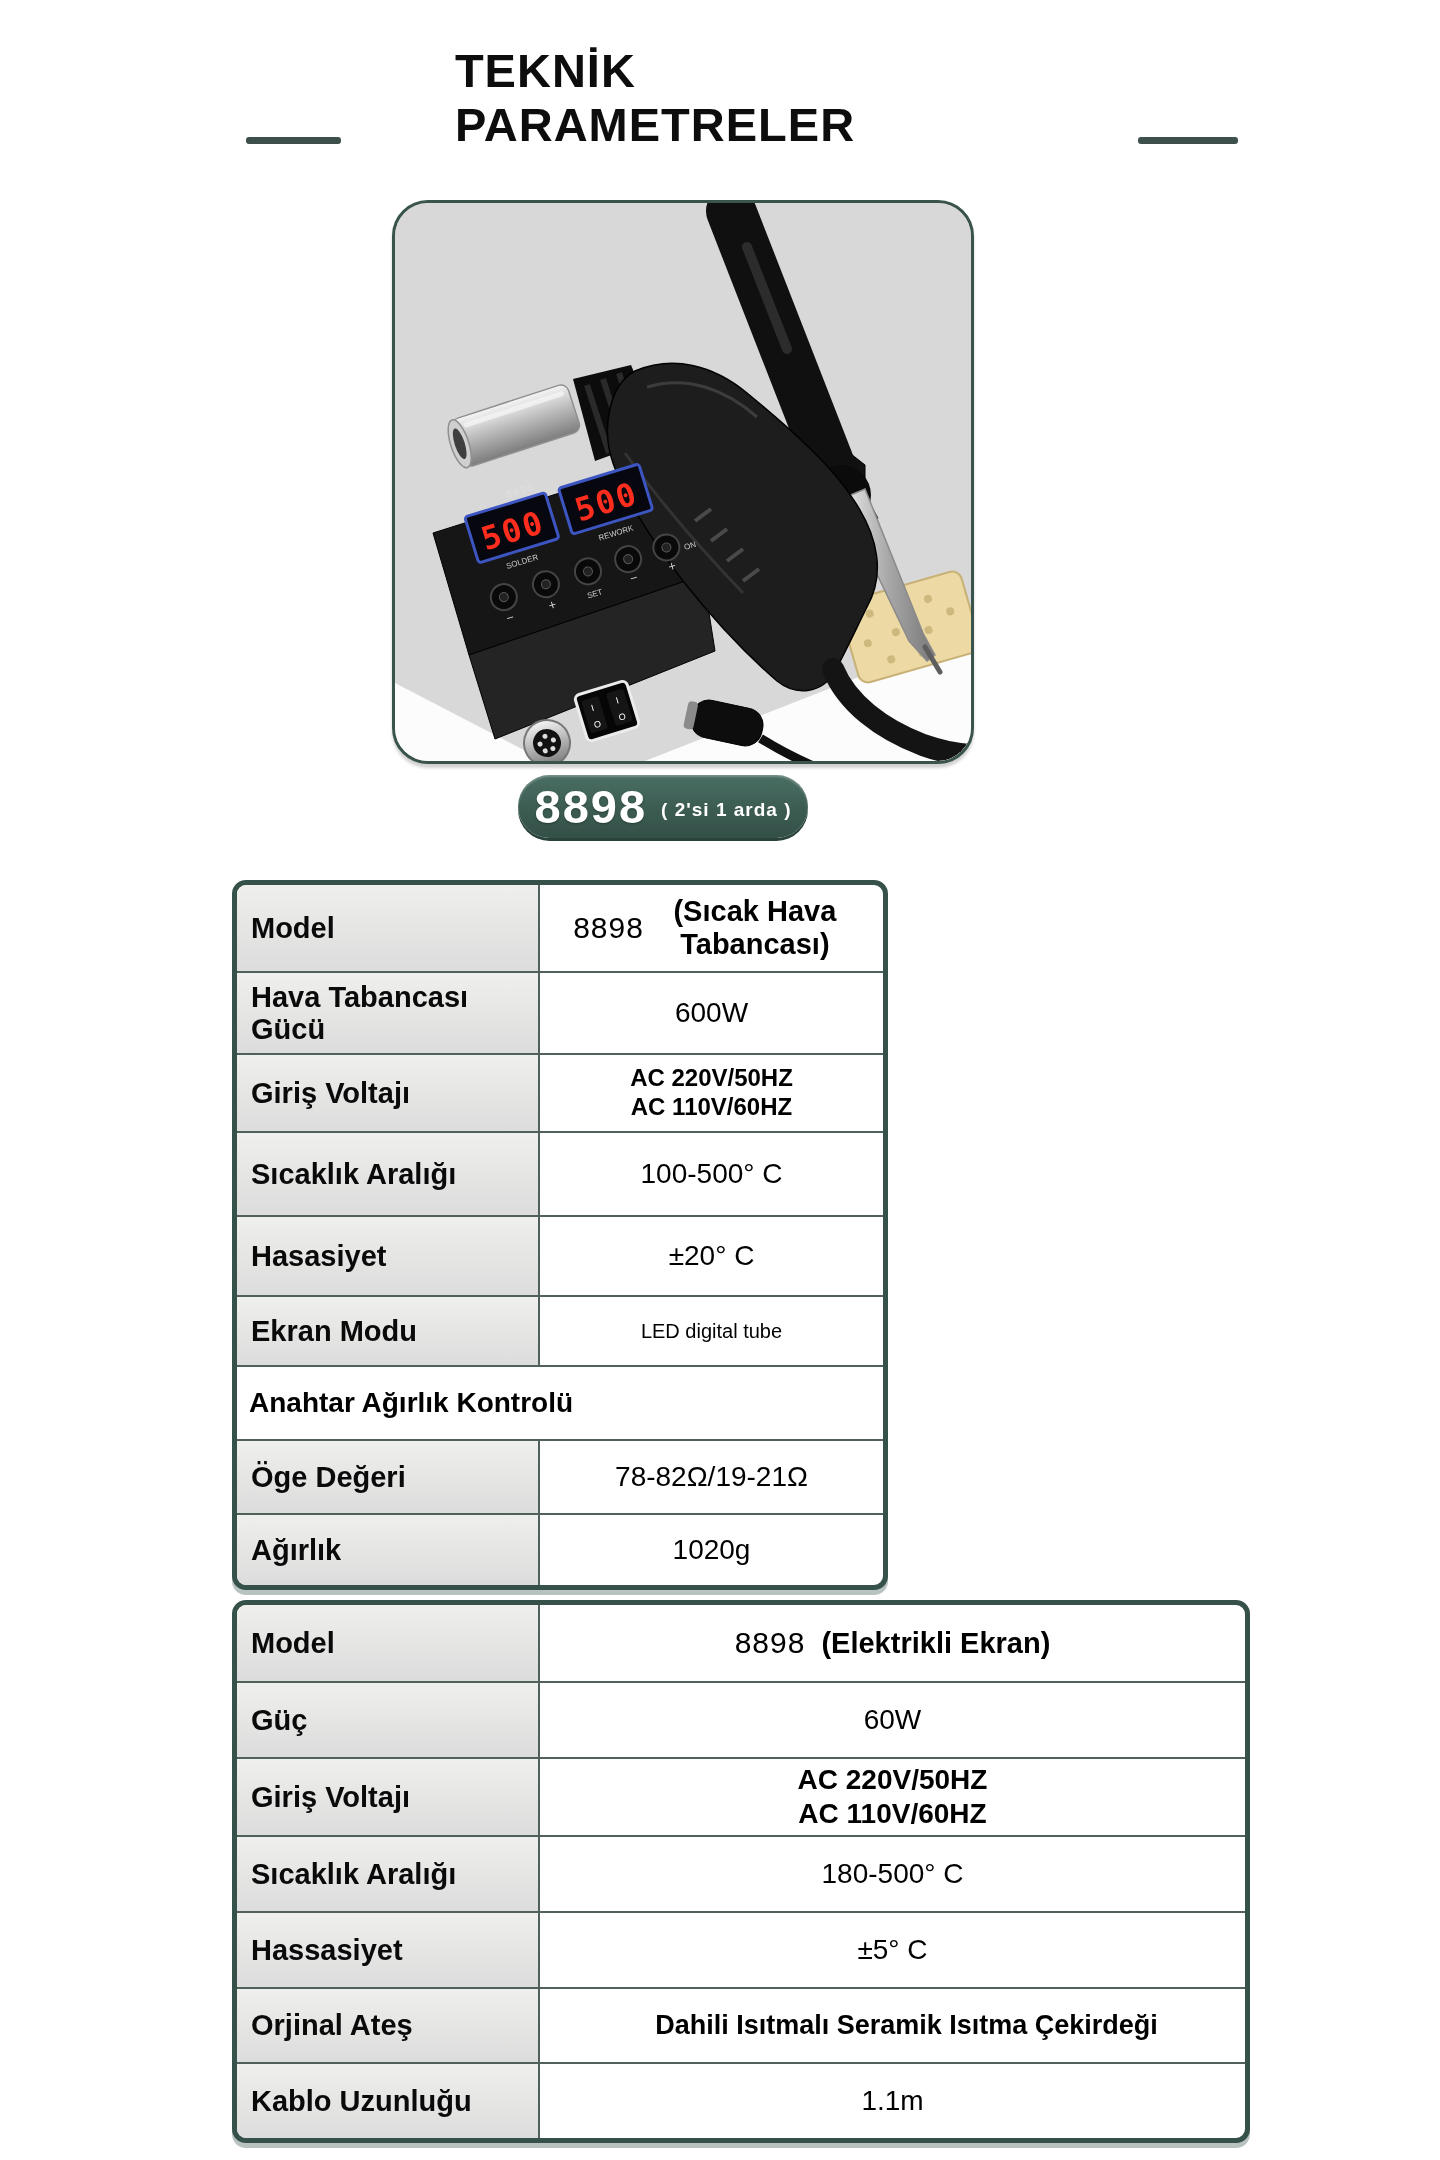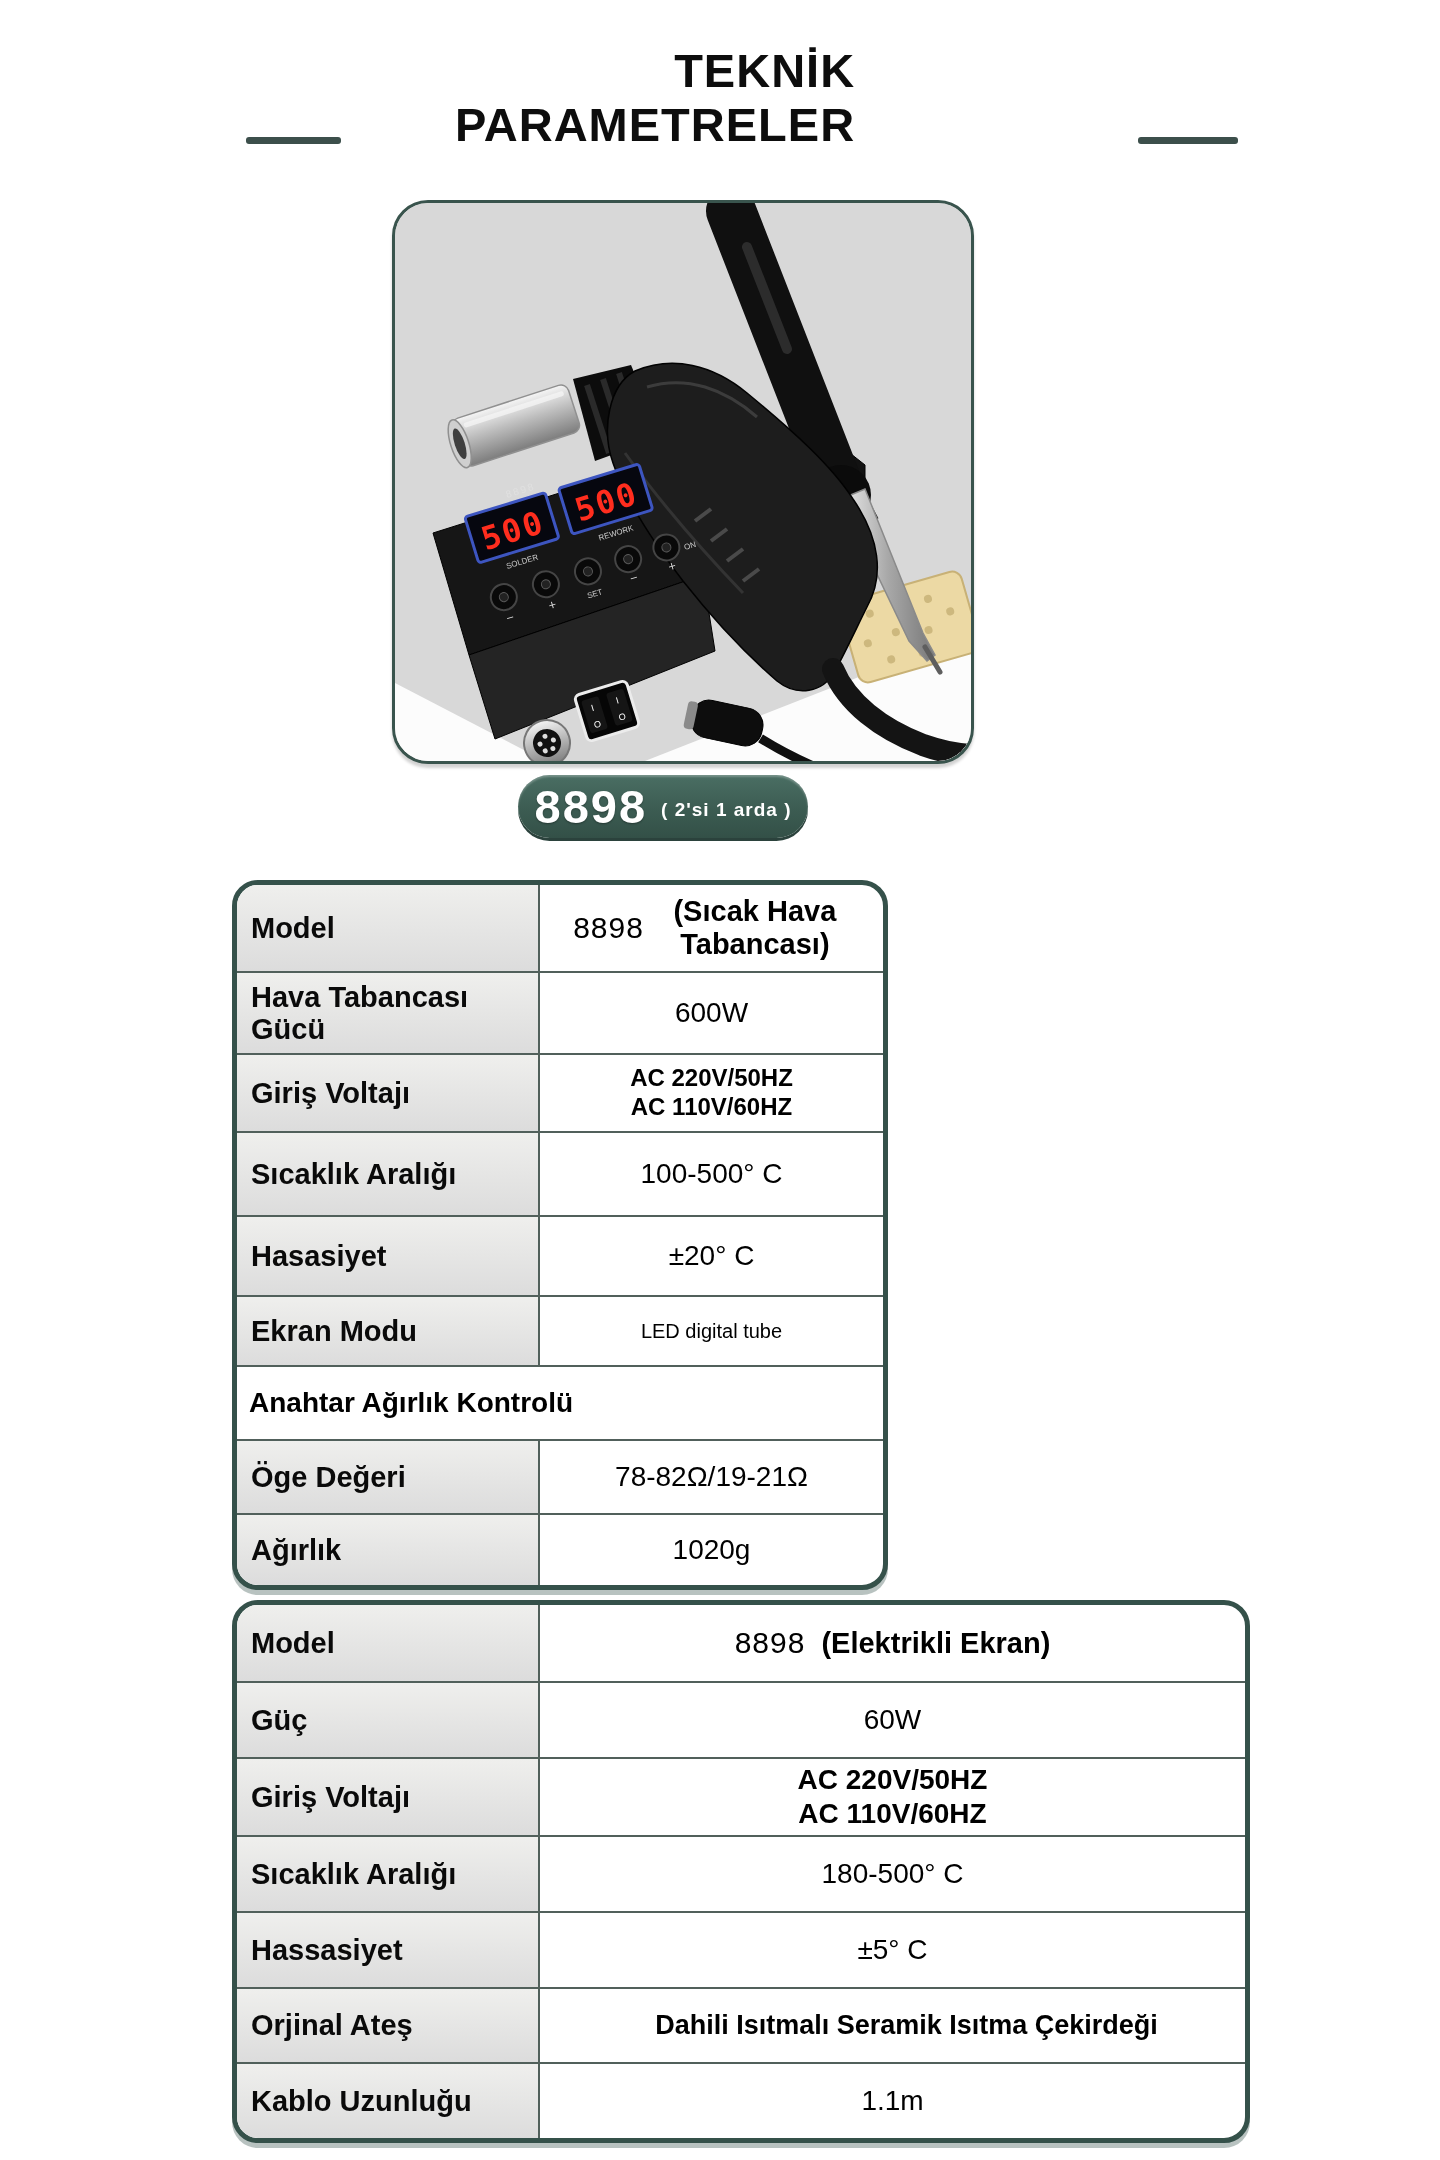--- a/index.html
+++ b/index.html
@@ -7,21 +7,21 @@
     width:1440px; height:2160px; position:relative;
     background:#ffffff;
     font-family:"Liberation Sans", sans-serif;
     overflow:hidden;
   }
   .stage { position:absolute; inset:0; }
 
   
   .title {
     position:absolute; left:655px; top:44px; transform:translateX(-50%);
-    text-align:right; font-weight:700; font-size:47px; line-height:1.14;
+    text-align:left; font-weight:700; font-size:47px; line-height:1.14;
     letter-spacing:1px; color:#0d0d0d; white-space:nowrap;
   }
   .rule { position:absolute; top:137px; height:7px; background:#3c4f4b; border-radius:3px; }
   .rule-left  { left:246px;  width:95px; }
   .rule-right { left:1138px; width:100px; }
 
   
   .photo {
     position:absolute; left:392px; top:200px; width:576px; height:558px;
     border:3px solid #39544d; border-radius:36px; background:#d8d8d8;
@@ -37,21 +37,21 @@
     box-shadow:0 3px 0 #2b423c, inset 0 2px 2px rgba(255,255,255,.25);
     display:flex; align-items:center; justify-content:center; gap:14px;
     color:#ffffff;
   }
   .badge-num  { font-size:47px; font-weight:700; letter-spacing:2px; text-shadow:0 1px 2px rgba(0,0,0,.35); }
   .badge-note { font-size:19px; font-weight:700; letter-spacing:1px; padding-top:6px; }
 
   
   .spec-table {
     position:absolute; left:232px; background:#ffffff;
-    border:5px solid #35514a; border-radius:26px; overflow:hidden;
+    border:5px solid #35514a; border-radius:14px; overflow:hidden;
     box-shadow:0 5px 0 rgba(53,81,74,.35);
     display:flex; flex-direction:column;
   }
   .t1 { top:880px;  width:646px; }
   .t2 { top:1600px; width:1008px; }
 
   .row { display:flex; border-bottom:2px solid #51605b; }
   .row:last-child { border-bottom:none; }
   .cell { box-sizing:border-box; }
   .label {

